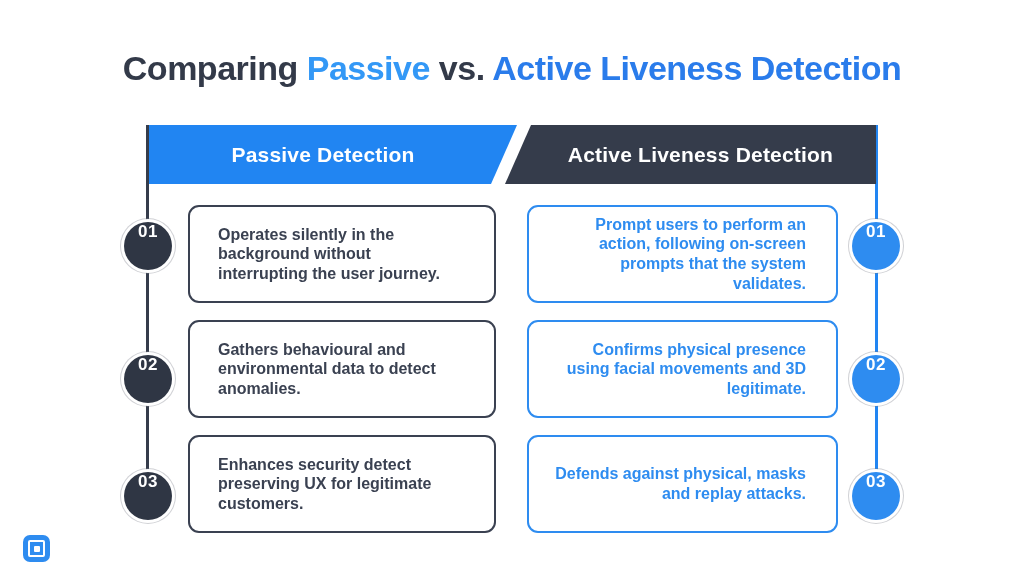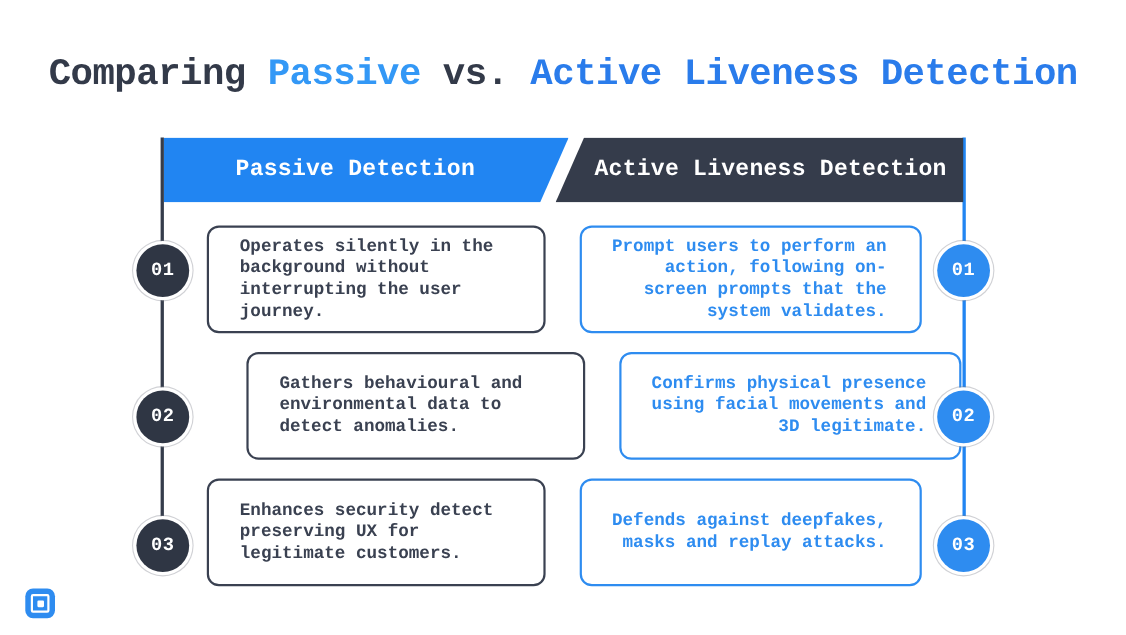--- a/index.html
+++ b/index.html
@@ -1,18 +1,18 @@
 <!DOCTYPE html>
 <html><head>
 <meta charset="utf-8">
 <style>
   html,body{margin:0;padding:0;background:#ffffff;}
   .canvas{
     position:relative;width:1024px;height:564px;background:#ffffff;overflow:hidden;
-    font-family:Liberation Mono, monospace;
+    font-family:Liberation Sans, sans-serif;
   }
   
   .title{
     position:absolute;top:50px;left:0;width:1024px;text-align:center;
     font-size:34px;font-weight:800;letter-spacing:-0.5px;line-height:1.1;
     white-space:nowrap;
   }
   .title .dark{color:#333a49;}
   .title .blue-a{color:#3398f6;}
   .title .blue-b{color:#2a7ceb;}
@@ -31,21 +31,21 @@
     clip-path:polygon(26px 0,100% 0,100% 100%,0 100%);
     padding-left:20px;box-sizing:border-box;
   }
   
   .tline{position:absolute;top:125px;width:3px;height:356px;}
   .tline-left{left:146px;background:#353c4b;}
   .tline-right{left:875px;background:#2185f2;}
   
   .circle{
     position:absolute;width:48px;height:48px;border-radius:50%;
-    display:flex;align-items:center;justify-content:center;
+    display:flex;justify-content:center;
     color:#ffffff;font-size:17px;font-weight:700;letter-spacing:0.5px;
     box-shadow:0 0 0 3px #ffffff,0 0 0 4px rgba(120,124,135,0.35);
     z-index:3;
   }
   .circle.dark{background:#2f3644;left:124px;}
   .circle.blue{background:#2e8cf0;left:852px;}
   .row1 .circle{top:222px;} .row2 .circle{top:355px;} .row3 .circle{top:472px;}
   
   .card{
     position:absolute;height:98px;border-radius:11px;box-sizing:border-box;
@@ -53,21 +53,21 @@
     font-size:16px;font-weight:700;line-height:1.22;z-index:2;
   }
   .card-passive{
     left:188px;width:308px;border:2px solid #3a4151;color:#3a4151;
     padding:0 34px 0 28px;text-align:left;justify-content:flex-end;
   }
   .card-active{
     left:527px;width:311px;border:2px solid #2e8cf0;color:#2e8cf0;
     padding:0 30px 0 26px;text-align:right;justify-content:flex-end;
   }
-  .row1 .card{top:205px;} .row2 .card{top:320px;margin-left:36px;} .row3 .card{top:435px;}
+  .row1 .card{top:205px;} .row2 .card{top:320px;} .row3 .card{top:435px;}
   
   .logo{
     position:absolute;left:23px;top:535px;width:27px;height:27px;border-radius:7px;
     background:#2e8cf0;display:flex;align-items:center;justify-content:center;
   }
   .logo-ring{
     width:13px;height:13px;border:2.5px solid #ffffff;border-radius:2px;
     display:flex;align-items:center;justify-content:center;
   }
   .logo-dot{width:6px;height:6px;background:#ffffff;border-radius:1px;}
@@ -125,21 +125,21 @@
   </div>
 
   <div class="row3">
     <div class="circle dark">
       <span>03</span>
     </div>
     <div class="card card-passive">
       <span>Enhances security detect preserving UX for legitimate customers.</span>
     </div>
     <div class="card card-active">
-      <span>Defends against deepfakes, masks and replay attacks.</span>
+      <span>Defends against physical, masks and replay attacks.</span>
     </div>
     <div class="circle blue">
       <span>03</span>
     </div>
   </div>
 
   <div class="logo">
     <div class="logo-ring">
       <div class="logo-dot"></div>
     </div>

